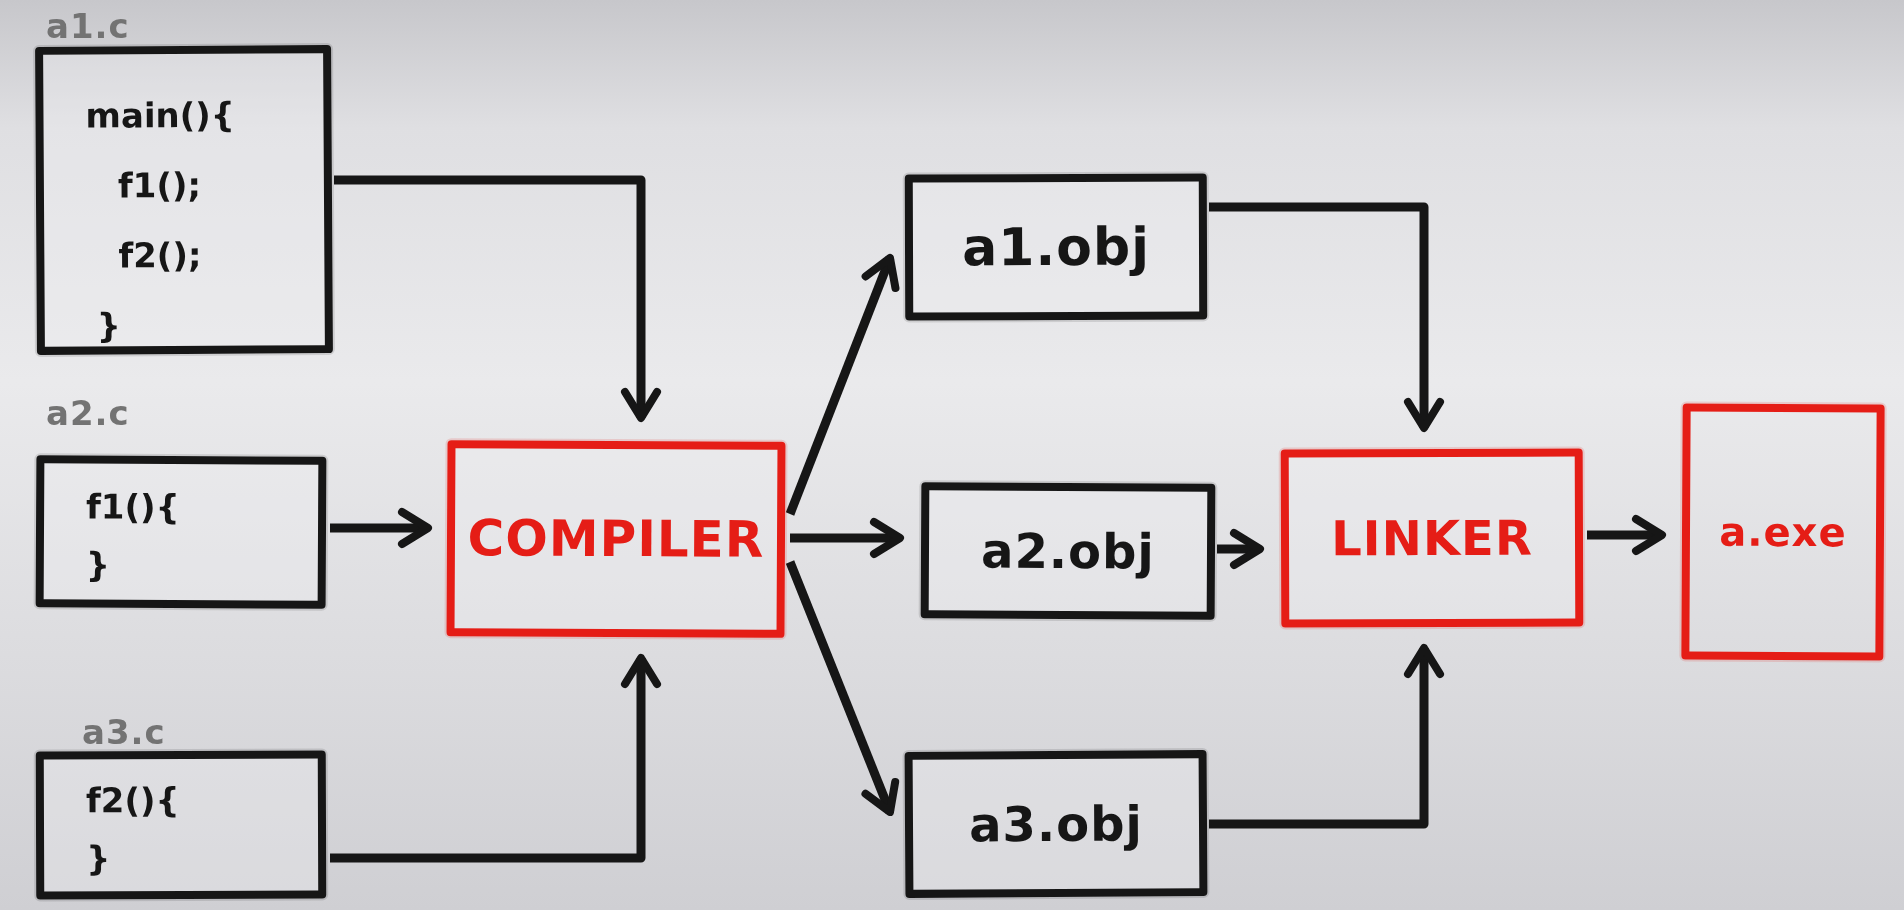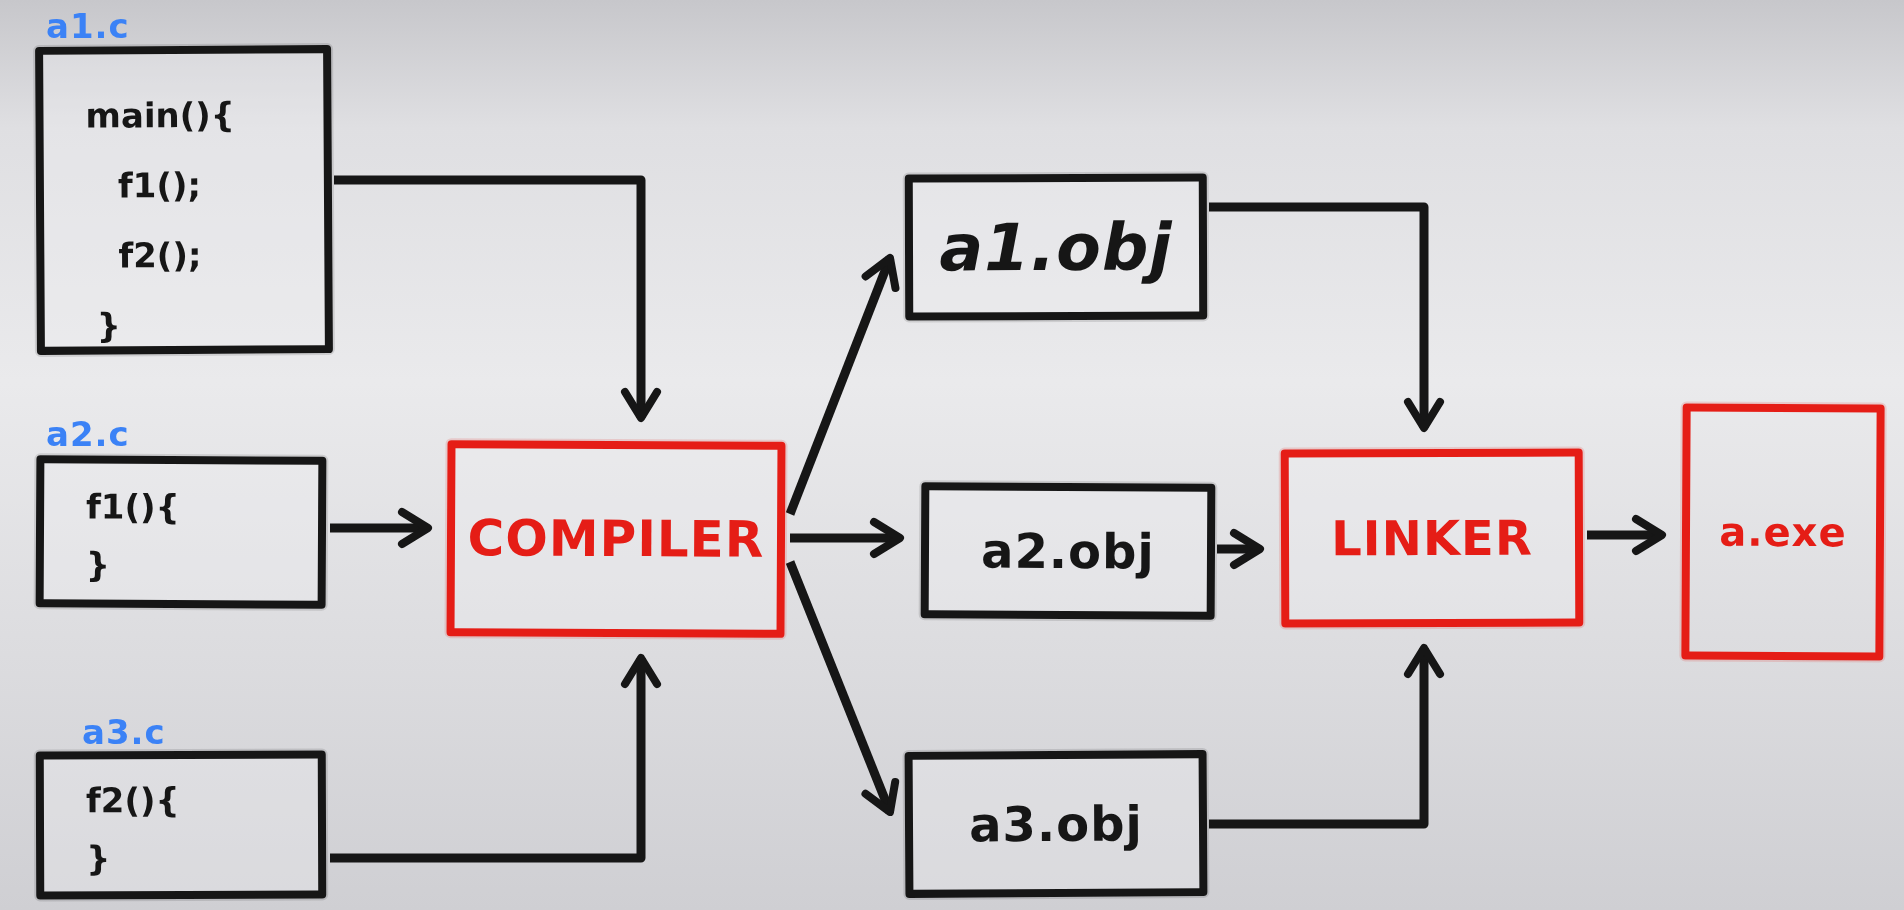--- a/index.html
+++ b/index.html
@@ -44,21 +44,21 @@
     font-weight: bold;
     color: #161616;
     letter-spacing: 1px;
   }
   .center-label.red { color: #e51d16; }
 
   .file-label {
     position: absolute;
     font-size: 34px;
     font-weight: bold;
-    color: #3b82f6;
+    color: #737373;
     letter-spacing: 1px;
   }
 
   .code {
     padding-top: 26px;
     font-weight: bold;
     color: #161616;
     font-size: 34px;
   }
   .code .line { line-height: 70px; white-space: pre; }
@@ -97,42 +97,42 @@
   <div class="file-label" style="left:46px; top:6px;">a1.c</div>
   <div class="box r-n1" style="left:36px; top:46px; width:296px; height:308px;">
     <div class="code">
       <div class="line ind-1">main(){</div>
       <div class="line ind-2">f1();</div>
       <div class="line ind-2">f2();</div>
       <div class="line ind-close">}</div>
     </div>
   </div>
 
-  <div class="file-label" style="left:46px; top:414px;">a2.c</div>
+  <div class="file-label" style="left:46px; top:393px;">a2.c</div>
   <div class="box r-p1" style="left:36px; top:456px; width:290px; height:152px;">
     <div class="code small" style="padding-top:14px;">
       <div class="line ind-1">f1(){</div>
       <div class="line ind-1">}</div>
     </div>
   </div>
 
   <div class="file-label" style="left:46px; top:712px;margin-left:36px;">a3.c</div>
   <div class="box r-n2" style="left:36px; top:751px; width:290px; height:148px;">
     <div class="code small" style="padding-top:12px;">
       <div class="line ind-1">f2(){</div>
       <div class="line ind-1">}</div>
     </div>
   </div>
 
   <div class="box red r-p1" style="left:447px; top:441px; width:338px; height:196px;">
     <div class="center-label red" style="font-size:50px;">COMPILER</div>
   </div>
 
   <div class="box r-n2" style="left:905px; top:174px; width:302px; height:146px;">
-    <div class="center-label" style="font-size:65px;font-style:italic;">a1.obj</div>
+    <div class="center-label" style="font-size:52px;">a1.obj</div>
   </div>
 
   <div class="box r-p1" style="left:921px; top:483px; width:294px; height:136px;">
     <div class="center-label" style="font-size:48px;">a2.obj</div>
   </div>
 
   <div class="box r-n1" style="left:905px; top:751px; width:302px; height:146px;">
     <div class="center-label" style="font-size:48px;">a3.obj</div>
   </div>
 

